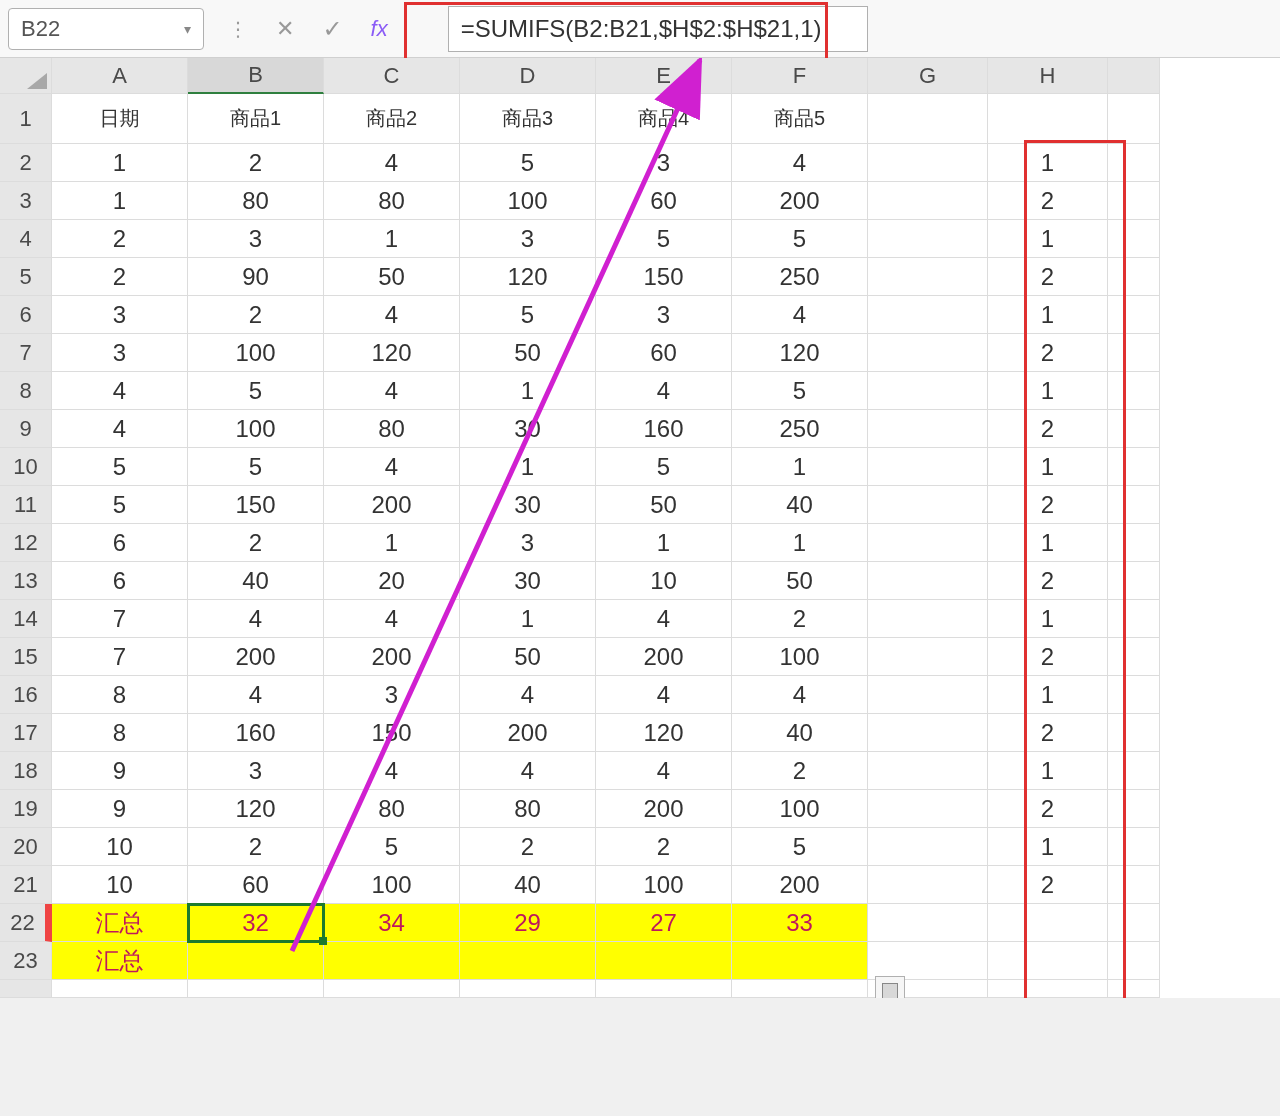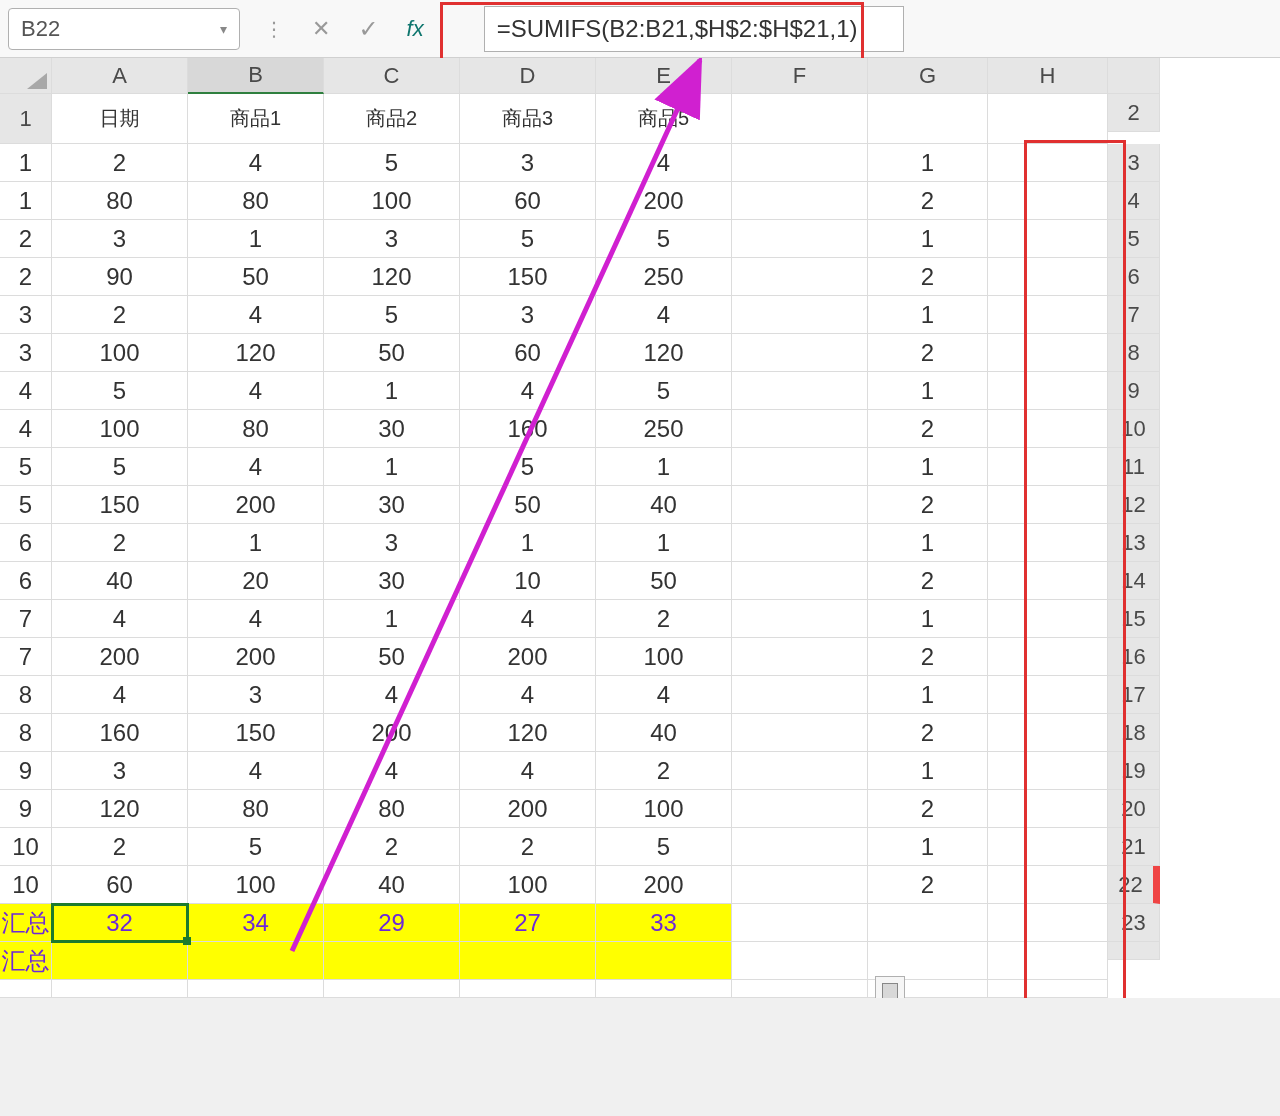--- a/index.html
+++ b/index.html
@@ -15,21 +15,21 @@
     .formula-bar {
       display: flex;
       align-items: center;
       height: 58px;
       background: #f8f8f8;
       border-bottom: 1px solid #d0d0d0;
       padding: 8px 8px;
       gap: 12px;
     }
     .name-box {
-      width: 232px;
+      width: 196px;
       height: 42px;
       background: white;
       border: 1px solid #b0b0b0;
       border-radius: 4px;
       display: flex;
       align-items: center;
       padding: 0 12px;
       font-size: 22px;
       color: #555;
       justify-content: space-between;
@@ -44,21 +44,21 @@
       gap: 28px;
       padding: 0 12px;
       color: #999;
     }
     .fb-buttons .dots { font-size: 20px; }
     .fb-buttons .x { font-size: 22px; }
     .fb-buttons .chk { font-size: 24px; }
     .fx-label {
       font-style: italic;
       font-size: 22px;
-      color: #0f766e;
+      color: #8b5cf6;
       padding-right: 8px;
     }
     .formula-input-wrap {
       position: relative;
       flex: 0 0 auto;
       padding-left: 28px;
     }
     .formula-input {
       width: 420px;
       height: 46px;
@@ -133,21 +133,21 @@
       background: #e6e6e6;
       color: #4a4a4a;
       font-size: 22px;
     }
     .row-h.sel {
       background: #e5e5e5;
       border-right: 7px solid #ef4444;
     }
     .row1 { height: 50px; }
     .cell.header { font-size: 20px; font-weight: 400; }
-    .cell.sum { background: #ffff00; color: #6d28d9; }
+    .cell.sum { background: #ffff00; color: #be185d; }
 
     
     .cell.active {
       outline: 3px solid #1c7a2e;
       outline-offset: -2px;
       position: relative;
       z-index: 5;
     }
     .cell.active::after {
       content: '';
@@ -222,20 +222,21 @@
         <div class="col-h">E</div>
         <div class="col-h">F</div>
         <div class="col-h">G</div>
         <div class="col-h">H</div>
         <div class="col-h"></div>
         <div class="row-h row1">1</div>
         <div class="cell header row1">日期</div>
         <div class="cell header row1">商品1</div>
         <div class="cell header row1">商品2</div>
         <div class="cell header row1">商品3</div>
+        <div class="cell header row1">商品4</div>
         <div class="cell header row1">商品5</div>
         <div class="cell header row1"></div>
         <div class="cell header row1"></div>
         <div class="cell row1"></div>
         <div class="row-h">2</div>
         <div class="cell">1</div>
         <div class="cell">2</div>
         <div class="cell">4</div>
         <div class="cell">5</div>
         <div class="cell">3</div>

